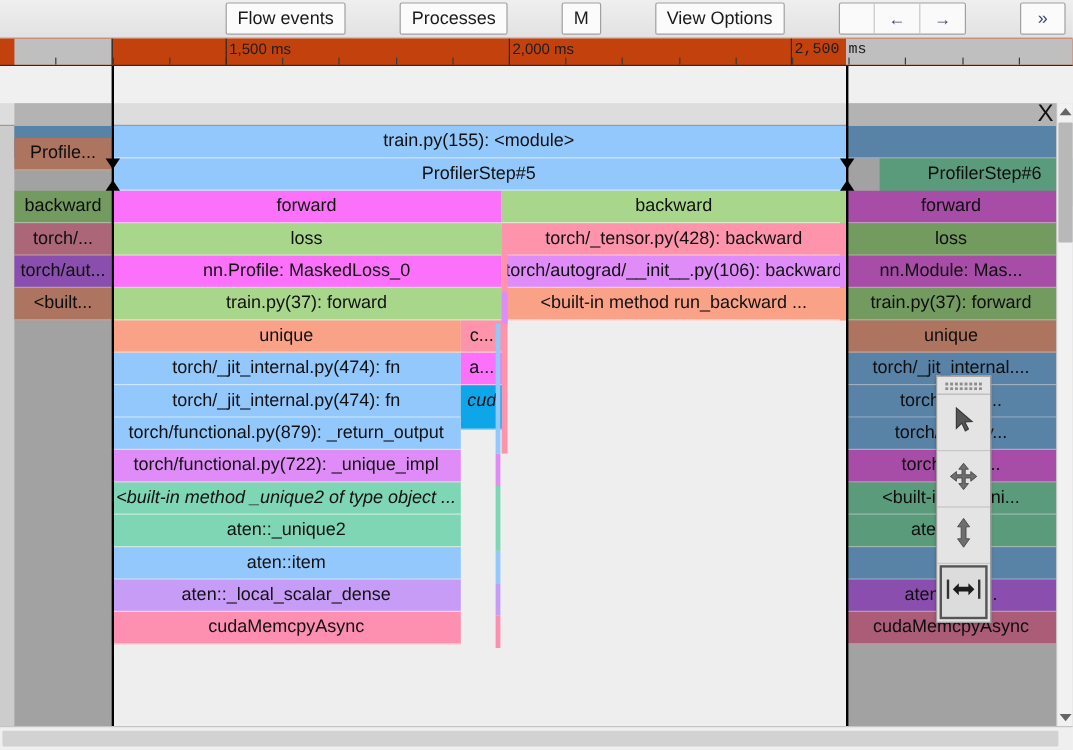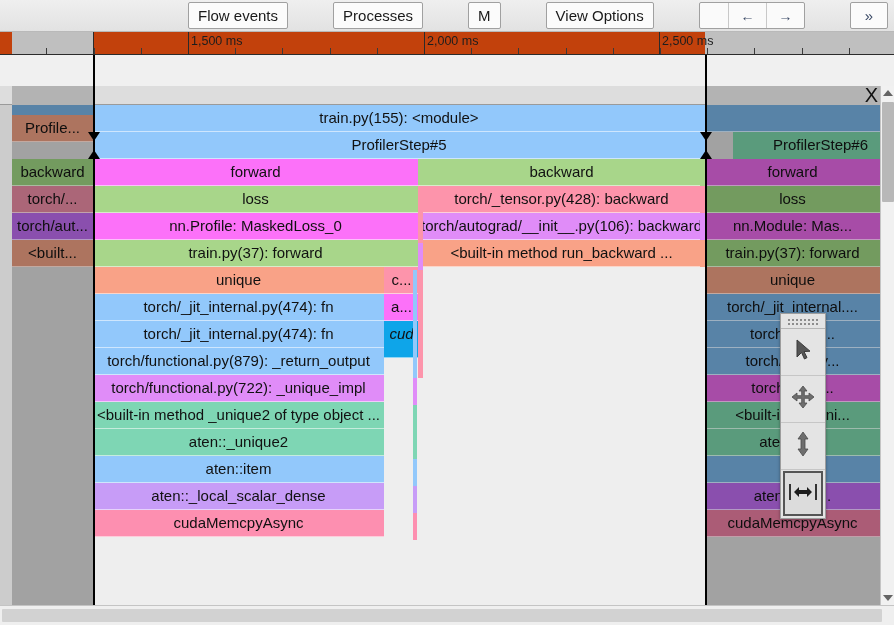--- a/index.html
+++ b/index.html
@@ -194,21 +194,21 @@
         <div class="ruler-tick" style="left: 802px;"></div>
         <div class="ruler-tick" style="left: 849px;"></div>
         <div class="ruler-major" style="left: 188px;"></div>
         <div class="ruler-major" style="left: 424px;"></div>
         <div class="ruler-major" style="left: 659px;"></div>
         <div class="ruler-major" style="left: 93px;"></div>
       </div>
     <div id="ruler-labels">
         <div class="ruler-lbl" style="left: 188px;">1,500 ms</div>
         <div class="ruler-lbl" style="left: 424px;">2,000 ms</div>
-        <div class="ruler-lbl" style="left: 659px;">2,500 ms</div>
+        <div class="ruler-lbl" style="left: 659px; font-family: Liberation Mono, monospace;">2,500 ms</div>
       </div>
   </div>
 
 
   <div class="hdrstrip">
     <div class="gutter"></div>
     <div class="right-pane"></div>
     <div class="hdr-x">X</div>
   </div>
 
@@ -245,21 +245,21 @@
         <div class="slice" style="left: 93px; top: 189px; width: 291px; height: 27px; background: rgb(146, 200, 251);">torch/_jit_internal.py(474): fn</div>
         <div class="slice" style="left: 384px; top: 189px; width: 35px; height: 27px; background: rgb(252, 113, 249);">a...</div>
         <div class="slice" style="left: 705px; top: 189px; width: 175px; height: 27px; background: rgb(105, 156, 200);">torch/_jit_internal....</div>
         <div class="slice" style="left: 93px; top: 216px; width: 291px; height: 27px; background: rgb(146, 200, 251);">torch/_jit_internal.py(474): fn</div>
         <div class="slice" style="left: 384px; top: 216px; width: 35px; height: 37px; background: #0ea5e9; font-style: italic;">cud</div>
         <div class="slice" style="left: 705px; top: 216px; width: 175px; height: 27px; background: rgb(105, 156, 200);">torch/_ji        al....</div>
         <div class="slice" style="left: 93px; top: 243px; width: 291px; height: 27px; background: rgb(146, 200, 251);">torch/functional.py(879): _return_output</div>
         <div class="slice" style="left: 705px; top: 243px; width: 175px; height: 27px; background: rgb(105, 156, 200);">torch/fun        .py...</div>
         <div class="slice" style="left: 93px; top: 270px; width: 291px; height: 27px; background: rgb(224, 140, 248);">torch/functional.py(722): _unique_impl</div>
         <div class="slice" style="left: 705px; top: 270px; width: 175px; height: 27px; background: rgb(200, 91, 200);">torch/fu         l.p...</div>
-        <div class="slice" style="left: 93px; top: 297px; width: 291px; height: 27px; background: rgb(126, 214, 180);">&lt;built-in method _unique2 of type object ...</div>
+        <div class="slice" style="left: 93px; top: 297px; width: 291px; height: 27px; background: rgb(126, 214, 180); font-style: italic;">&lt;built-in method _unique2 of type object ...</div>
         <div class="slice" style="left: 705px; top: 297px; width: 175px; height: 27px; background: rgb(108, 185, 148);">&lt;built-in m        _uni...</div>
         <div class="slice" style="left: 93px; top: 324px; width: 291px; height: 27px; background: rgb(126, 214, 180);">aten::_unique2</div>
         <div class="slice" style="left: 705px; top: 324px; width: 175px; height: 27px; background: rgb(108, 185, 148);">aten::_        e2</div>
         <div class="slice" style="left: 93px; top: 351px; width: 291px; height: 27px; background: rgb(146, 200, 251);">aten::item</div>
         <div class="slice" style="left: 705px; top: 351px; width: 175px; height: 27px; background: rgb(105, 156, 200);">ate        </div>
         <div class="slice" style="left: 93px; top: 378px; width: 291px; height: 27px; background: rgb(199, 156, 247);">aten::_local_scalar_dense</div>
         <div class="slice" style="left: 705px; top: 378px; width: 175px; height: 27px; background: rgb(165, 95, 208);">aten::_        sc...</div>
         <div class="slice" style="left: 93px; top: 405px; width: 291px; height: 27px; background: rgb(253, 143, 176);">cudaMemcpyAsync</div>
         <div class="slice" style="left: 705px; top: 405px; width: 175px; height: 27px; background: rgb(204, 110, 141);">cudaMemcpyAsync</div>
       </div>

